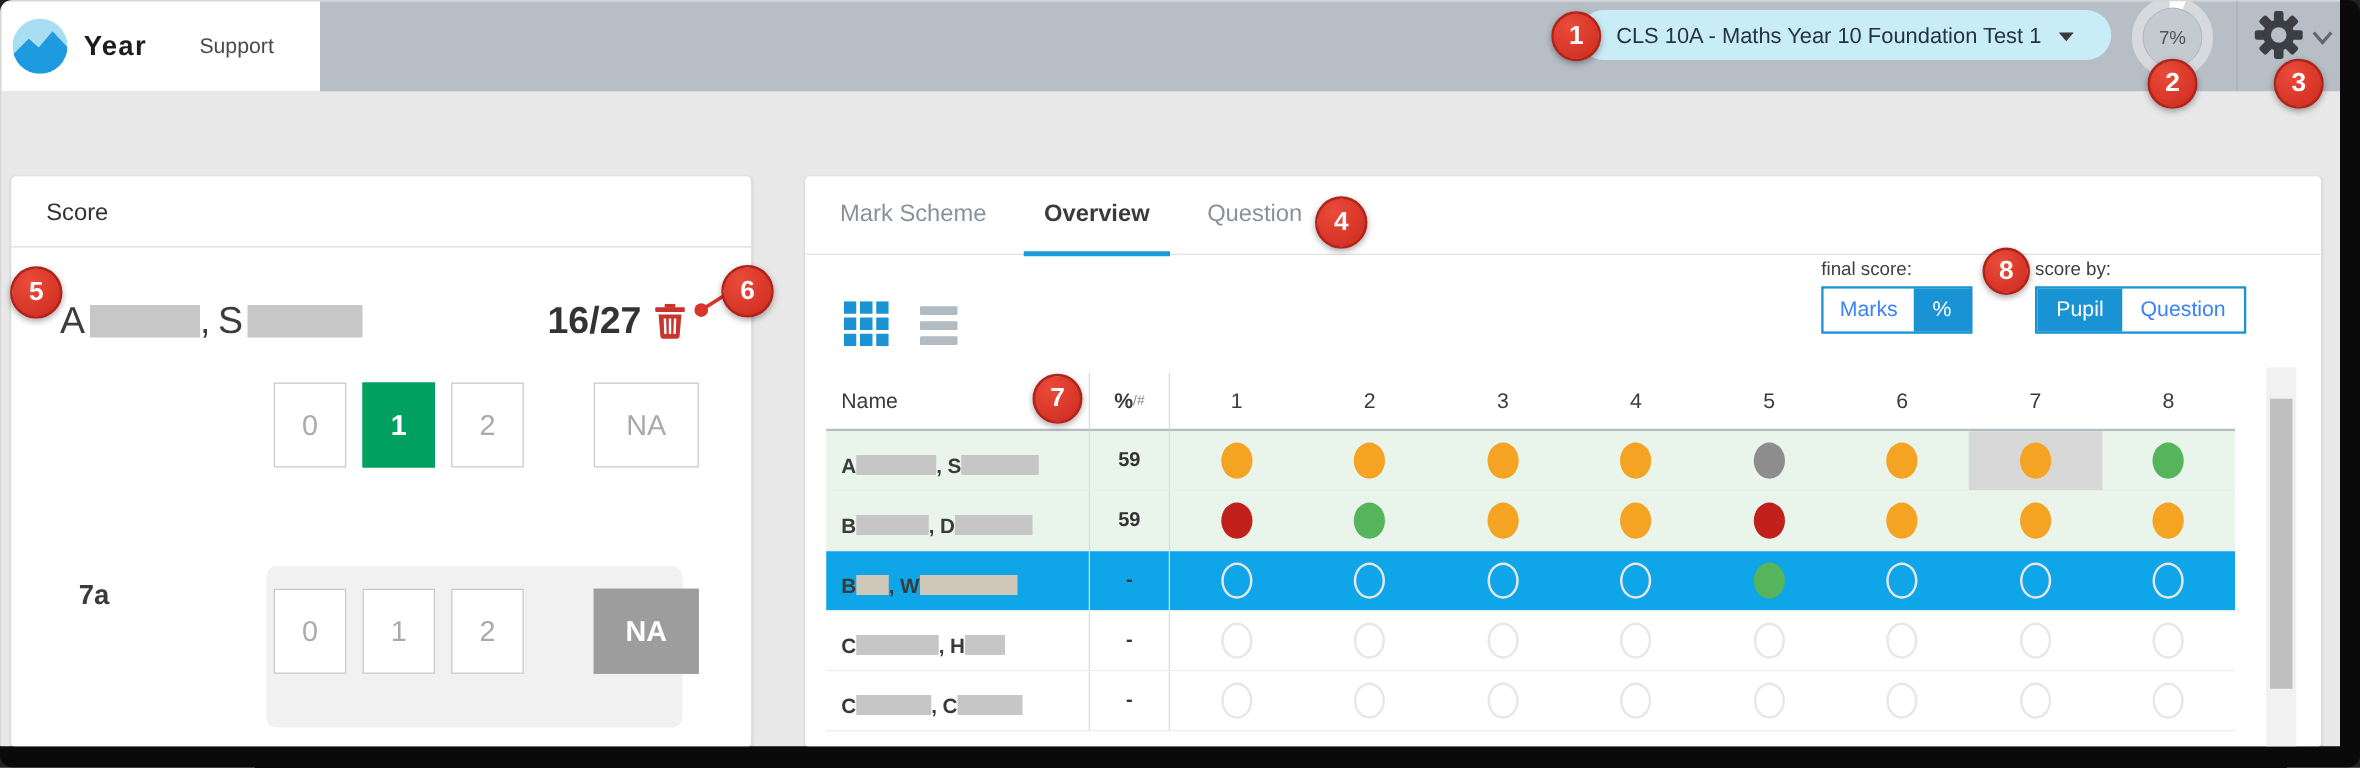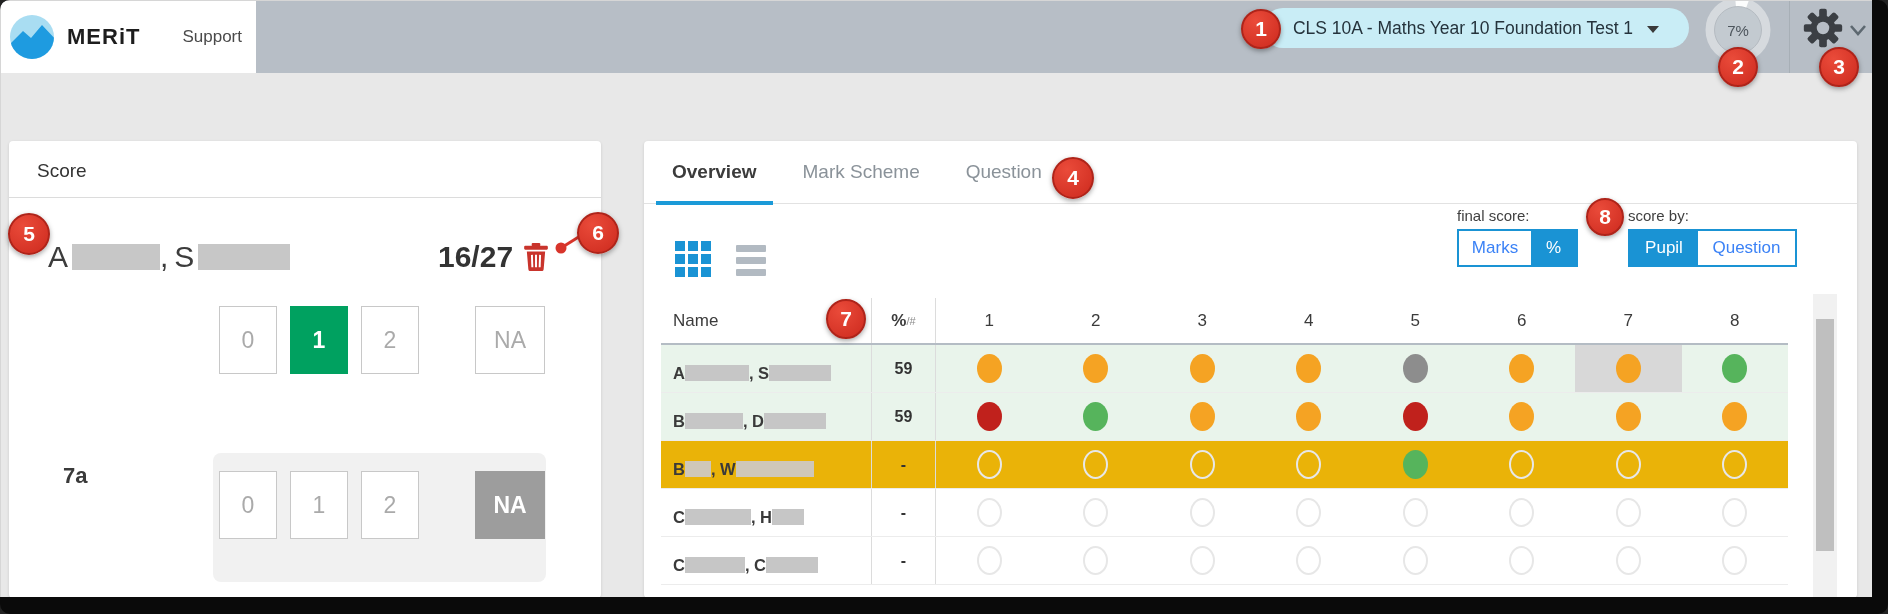--- a/index.html
+++ b/index.html
@@ -53,21 +53,21 @@
   .score-val { font-size:30px; font-weight:bold; color:#333; }
   .trash-btn { margin-left:10px; width:26px; height:28px; cursor:pointer; }
   .q-label { position:absolute; font-size:22px; font-weight:bold; color:#3a3a3a; }
   #q7a-label { left:54px; top:322px; }
   .btn-row { position:absolute; display:flex; }
   #q7a-buttons { left:210px; top:165px; }
   #q7b-buttons { left:210px; top:330px; z-index:2; }
   .q-group-bg { position:absolute; left:204px; top:312px; width:333px; height:129px; background:#f1f1f1; border-radius:8px; z-index:1; }
   .score-btn { width:58px; height:68px; border:1px solid #c8c8c8; background:#fff; color:#aaaaaa; font-size:23px;
                display:flex; align-items:center; justify-content:center; margin-right:13px; cursor:pointer; }
-  .score-btn:last-child { margin-left:43px; margin-right:0; width:70px; }
+  .score-btn:last-child { margin-left:43px; margin-right:0; width:84px; }
   .score-btn.sel-green { background:#00a160; border-color:#00a160; color:#fff; font-weight:bold; }
   .score-btn.sel-gray  { background:#9d9d9d; border-color:#9d9d9d; color:#fff; font-weight:bold; }
 
   
   .tabbar { position:absolute; left:0; top:0; width:100%; height:63px; border-bottom:1px solid #e2e2e2; display:flex; align-items:center; }
   .tab { position:relative; height:63px; display:flex; align-items:center; padding:0 16px; margin-left:14px;
          font-size:19px; color:#8a9299; cursor:pointer; }
   .tab:first-child { margin-left:12px; }
   .tab.active { color:#3b3b3b; font-weight:bold; }
   .tab.active::after { content:""; position:absolute; left:0; right:0; bottom:-1px; height:4px; background:#1b9ad8; }
@@ -91,21 +91,21 @@
   .trow { display:grid; grid-template-columns:211px 64px repeat(8,106.5px); align-items:center; height:48px; }
   .thead-row { height:47px; border-bottom:2px solid #b4bcc4; }
   .cell { height:100%; display:flex; align-items:center; justify-content:center; }
   .cell-name { justify-content:flex-start; padding-left:12px; border-right:1px solid #dcdcdc; }
   .cell-pct  { border-right:1px solid #dcdcdc; }
   .thead-row .cell { font-size:17px; color:#3b3b3b; }
   .th-name { font-size:17px; color:#3f3f3f; }
   .th-pct { font-size:19px; color:#3f3f3f; font-weight:bold; }
   .th-pct sub { font-size:11px; color:#8a8a8a; font-weight:normal; }
   .data-row { border-bottom:1px solid #ececec; }
-  .bg-green { background:#e9f4eb; } .bg-cream { background:#eab308; } .bg-white { background:#fff; }
+  .bg-green { background:#e9f4eb; } .bg-cream { background:#0ea5e9; } .bg-white { background:#fff; }
   .row-name { font-size:16.5px; font-weight:bold; color:#3a3a3a; white-space:nowrap;margin-top:10px; }
   .row-redact { display:inline-block; height:16px; vertical-align:-2px; background:#c6c6c6; }
   .row-pct { font-size:16px; font-weight:bold; color:#333; }
   .dot { width:25px; height:29px; border-radius:50%; }
   .dot-orange { background:#f5a323; } .dot-red { background:#c0211c; }
   .dot-green { background:#56b45c; }  .dot-gray { background:#8d8d8d; }
   .dot-empty { background:transparent; border:2px solid #e7e7e7; }
   .cell.hl { background:#d8d8d8; }
 
   
@@ -122,21 +122,21 @@
     <div class="brandarea">
       <svg class="logo" viewBox="0 0 44 44">
         <defs>
               <clipPath id="lc">
                 <circle cx="22" cy="22" r="22"></circle>
               </clipPath>
             </defs>
         <circle cx="22" cy="22" r="22" fill="#a9ddf2"></circle>
         <path clip-path="url(#lc)" fill="#1e9be0" d="M-2 31 L13 16 L21 23 L32 10 L46 25 L46 46 L-2 46 Z"></path>
       </svg>
-      <span class="brand">MERiT</span>
+      <span class="brand">Year</span>
       <span class="support">Support</span>
     </div>
 
     <div class="class-pill">
       <span class="txt">CLS 10A - Maths Year 10 Foundation Test 1</span>
       <span class="caret-down"></span>
     </div>
 
     <svg class="ring-wrap" viewBox="0 0 68 68">
       <circle cx="34" cy="34" r="28" fill="#c3cad0" stroke="#d6dade" stroke-width="9"></circle>
@@ -202,22 +202,22 @@
     <div class="btn-row" id="q7b-buttons">
           <div class="score-btn">0</div>
           <div class="score-btn">1</div>
           <div class="score-btn">2</div>
           <div class="score-btn sel-gray">NA</div>
         </div>
   </div>
 
   <div class="card overview-card">
     <div class="tabbar" id="tab-bar">
+          <div class="tab">Mark Scheme</div>
           <div class="tab active">Overview</div>
-          <div class="tab">Mark Scheme</div>
           <div class="tab">Question</div>
         </div>
 
     <svg class="grid-icon" viewBox="0 0 36 36">
       <g fill="#1a93d4">
         <rect x="0" y="0" width="10" height="10"></rect>
             <rect x="13" y="0" width="10" height="10"></rect>
             <rect x="26" y="0" width="10" height="10"></rect>
         <rect x="0" y="13" width="10" height="10"></rect>
             <rect x="13" y="13" width="10" height="10"></rect>

